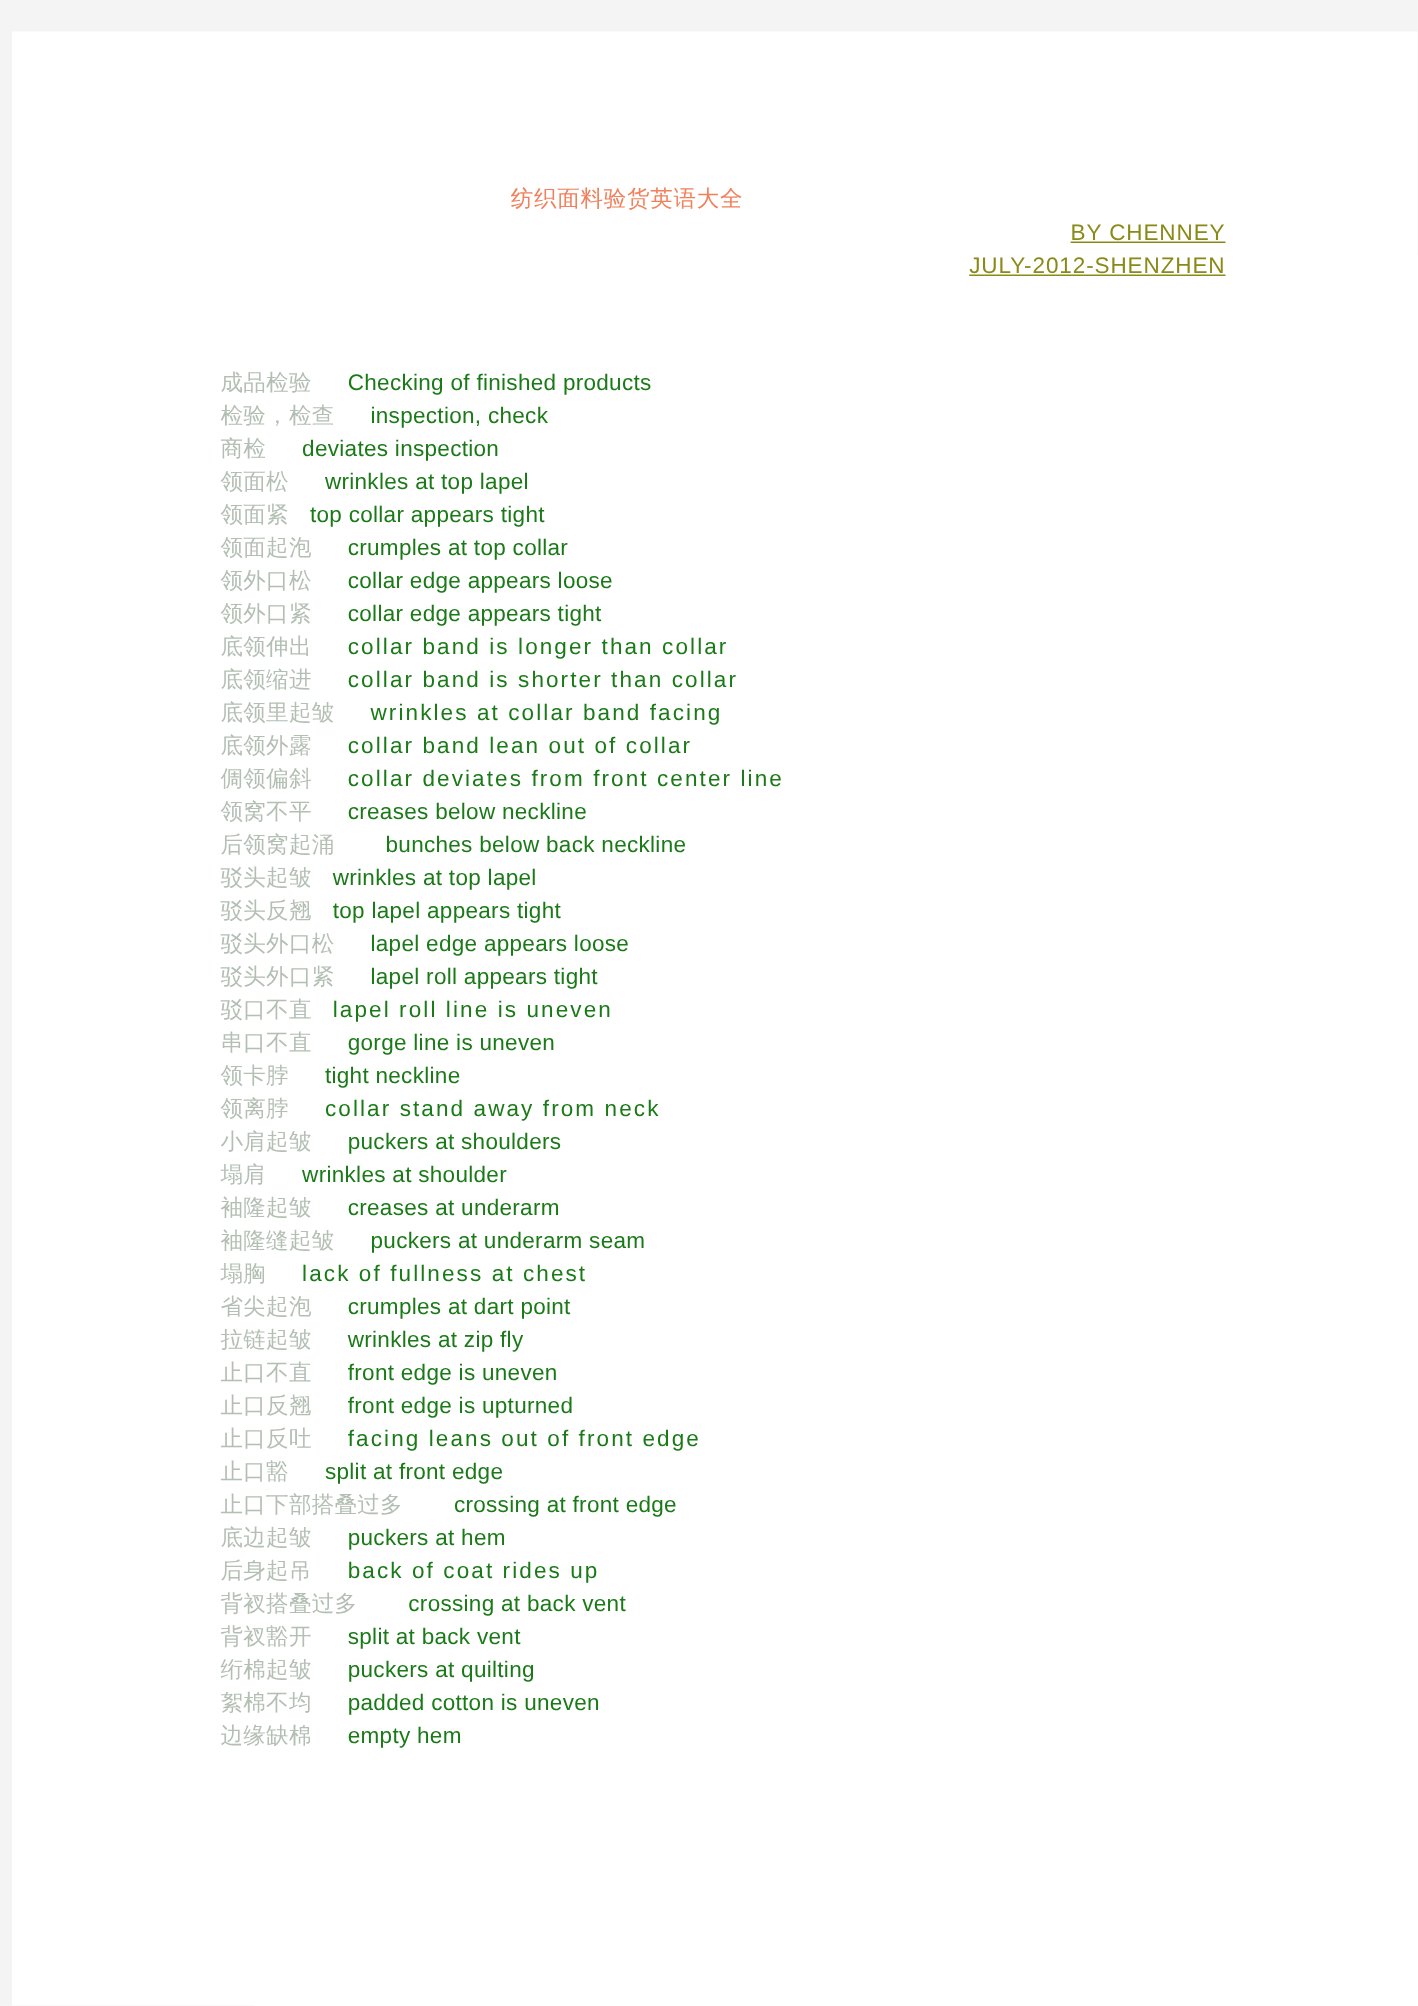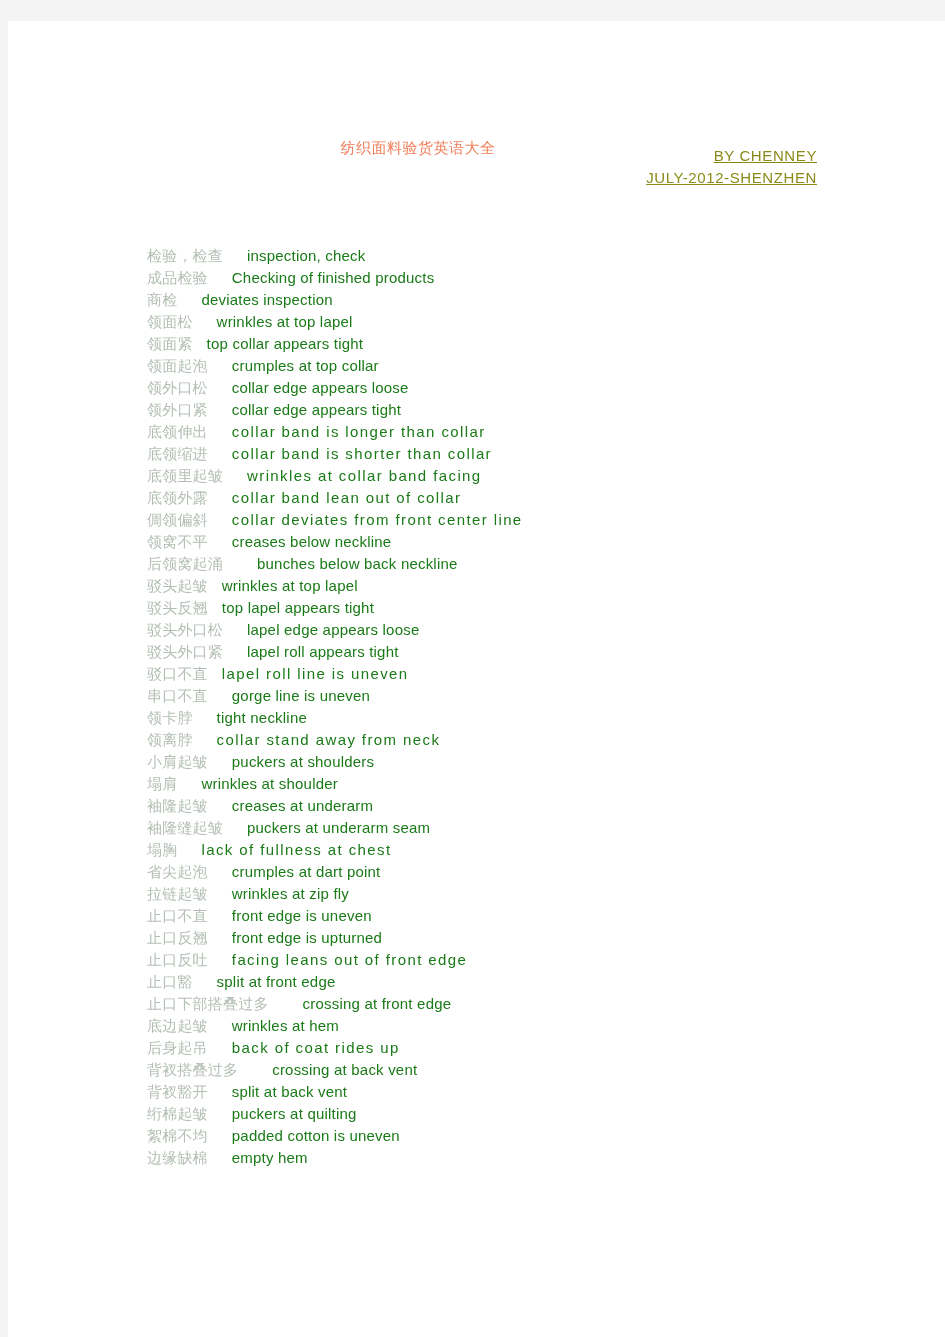--- a/index.html
+++ b/index.html
@@ -24,21 +24,20 @@
   #doc-title {
     position: absolute;
     left: 0;
     top: 102px;
     width: 820px;
     text-align: center;
     font-size: 15px;
     color: #f1805c;
     letter-spacing: 0.5px;
     white-space: nowrap;
-    margin-top: 16px;
   }
   #byline {
     position: absolute;
     right: 128px;
     top: 124px;
     text-align: right;
     font-size: 15px;
     color: #8a8a18;
     line-height: 22px;
     letter-spacing: 0.6px;
@@ -78,22 +77,22 @@
 <div id="page">
 
   <div id="doc-title">纺织面料验货英语大全</div>
 
   <div id="byline">
     <div>BY  CHENNEY</div>
     <div>JULY-2012-SHENZHEN</div>
   </div>
 
   <div id="term-list">
+      <div class="term-row"><span class="zh">成品检验</span><span class="gap-m"></span><span class="en">Checking of finished products</span></div>
       <div class="term-row"><span class="zh">检验，检查</span><span class="gap-m"></span><span class="en">inspection, check</span></div>
-      <div class="term-row"><span class="zh">成品检验</span><span class="gap-m"></span><span class="en">Checking of finished products</span></div>
       <div class="term-row"><span class="zh">商检</span><span class="gap-m"></span><span class="en">deviates inspection</span></div>
       <div class="term-row"><span class="zh">领面松</span><span class="gap-m"></span><span class="en">wrinkles at top lapel</span></div>
       <div class="term-row"><span class="zh">领面紧</span><span class="gap-s"></span><span class="en">top collar appears tight</span></div>
       <div class="term-row"><span class="zh">领面起泡</span><span class="gap-m"></span><span class="en">crumples at top collar</span></div>
       <div class="term-row"><span class="zh">领外口松</span><span class="gap-m"></span><span class="en">collar edge appears loose</span></div>
       <div class="term-row"><span class="zh">领外口紧</span><span class="gap-m"></span><span class="en">collar edge appears tight</span></div>
       <div class="term-row"><span class="zh">底领伸出</span><span class="gap-m"></span><span class="en sp-x">collar band is longer than collar</span></div>
       <div class="term-row"><span class="zh">底领缩进</span><span class="gap-m"></span><span class="en sp-x">collar band is shorter than collar</span></div>
       <div class="term-row"><span class="zh">底领里起皱</span><span class="gap-m"></span><span class="en sp-x">wrinkles at collar band facing</span></div>
       <div class="term-row"><span class="zh">底领外露</span><span class="gap-m"></span><span class="en sp-x">collar band lean out of collar</span></div>
@@ -113,21 +112,21 @@
       <div class="term-row"><span class="zh">袖隆起皱</span><span class="gap-m"></span><span class="en">creases at underarm</span></div>
       <div class="term-row"><span class="zh">袖隆缝起皱</span><span class="gap-m"></span><span class="en">puckers at underarm seam</span></div>
       <div class="term-row"><span class="zh">塌胸</span><span class="gap-m"></span><span class="en sp-x">lack of fullness at chest</span></div>
       <div class="term-row"><span class="zh">省尖起泡</span><span class="gap-m"></span><span class="en">crumples at dart point</span></div>
       <div class="term-row"><span class="zh">拉链起皱</span><span class="gap-m"></span><span class="en">wrinkles at zip fly</span></div>
       <div class="term-row"><span class="zh">止口不直</span><span class="gap-m"></span><span class="en">front edge is uneven</span></div>
       <div class="term-row"><span class="zh">止口反翘</span><span class="gap-m"></span><span class="en">front edge is upturned</span></div>
       <div class="term-row"><span class="zh">止口反吐</span><span class="gap-m"></span><span class="en sp-x">facing leans out of front edge</span></div>
       <div class="term-row"><span class="zh">止口豁</span><span class="gap-m"></span><span class="en">split at front edge</span></div>
       <div class="term-row"><span class="zh">止口下部搭叠过多</span><span class="gap-l"></span><span class="en">crossing at front edge</span></div>
-      <div class="term-row"><span class="zh">底边起皱</span><span class="gap-m"></span><span class="en">wrinkles at hem</span></div>
+      <div class="term-row"><span class="zh">底边起皱</span><span class="gap-m"></span><span class="en">puckers at hem</span></div>
       <div class="term-row"><span class="zh">后身起吊</span><span class="gap-m"></span><span class="en sp-x">back of coat rides up</span></div>
       <div class="term-row"><span class="zh">背衩搭叠过多</span><span class="gap-l"></span><span class="en">crossing at back vent</span></div>
       <div class="term-row"><span class="zh">背衩豁开</span><span class="gap-m"></span><span class="en">split at back vent</span></div>
       <div class="term-row"><span class="zh">绗棉起皱</span><span class="gap-m"></span><span class="en">puckers at quilting</span></div>
       <div class="term-row"><span class="zh">絮棉不均</span><span class="gap-m"></span><span class="en">padded cotton is uneven</span></div>
       <div class="term-row"><span class="zh">边缘缺棉</span><span class="gap-m"></span><span class="en">empty hem</span></div>
     </div>
 
 </div>
 

